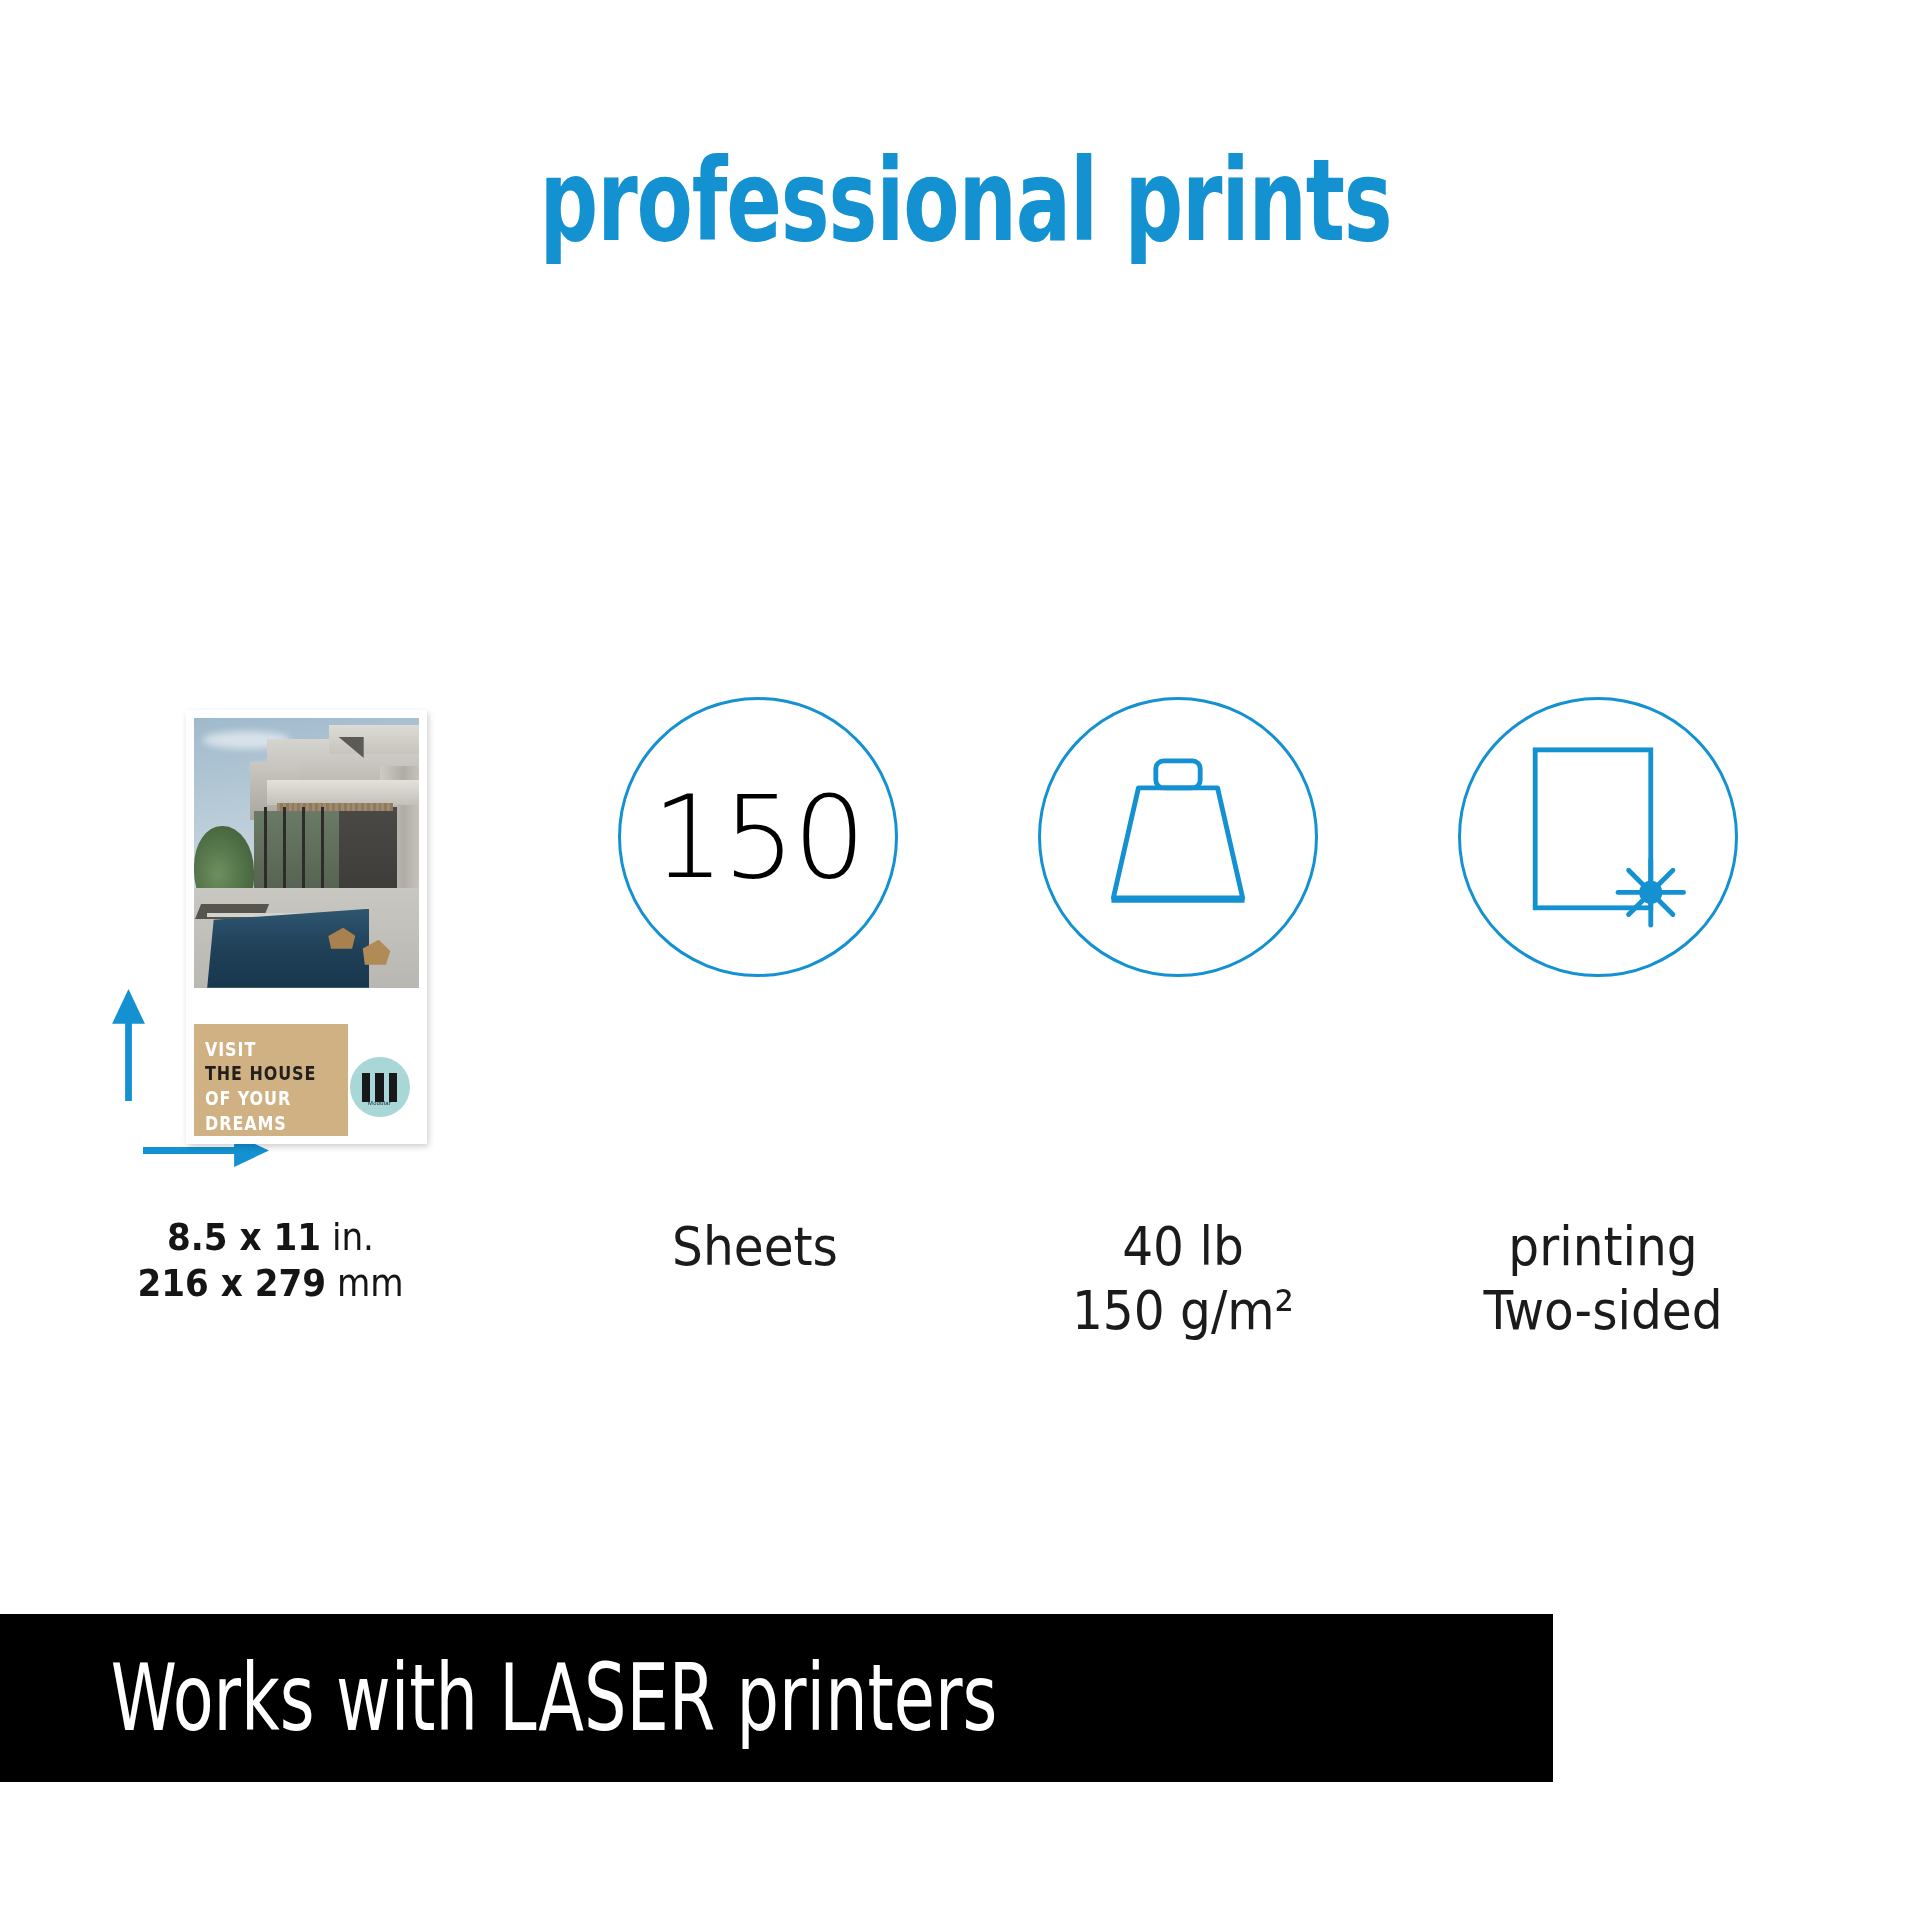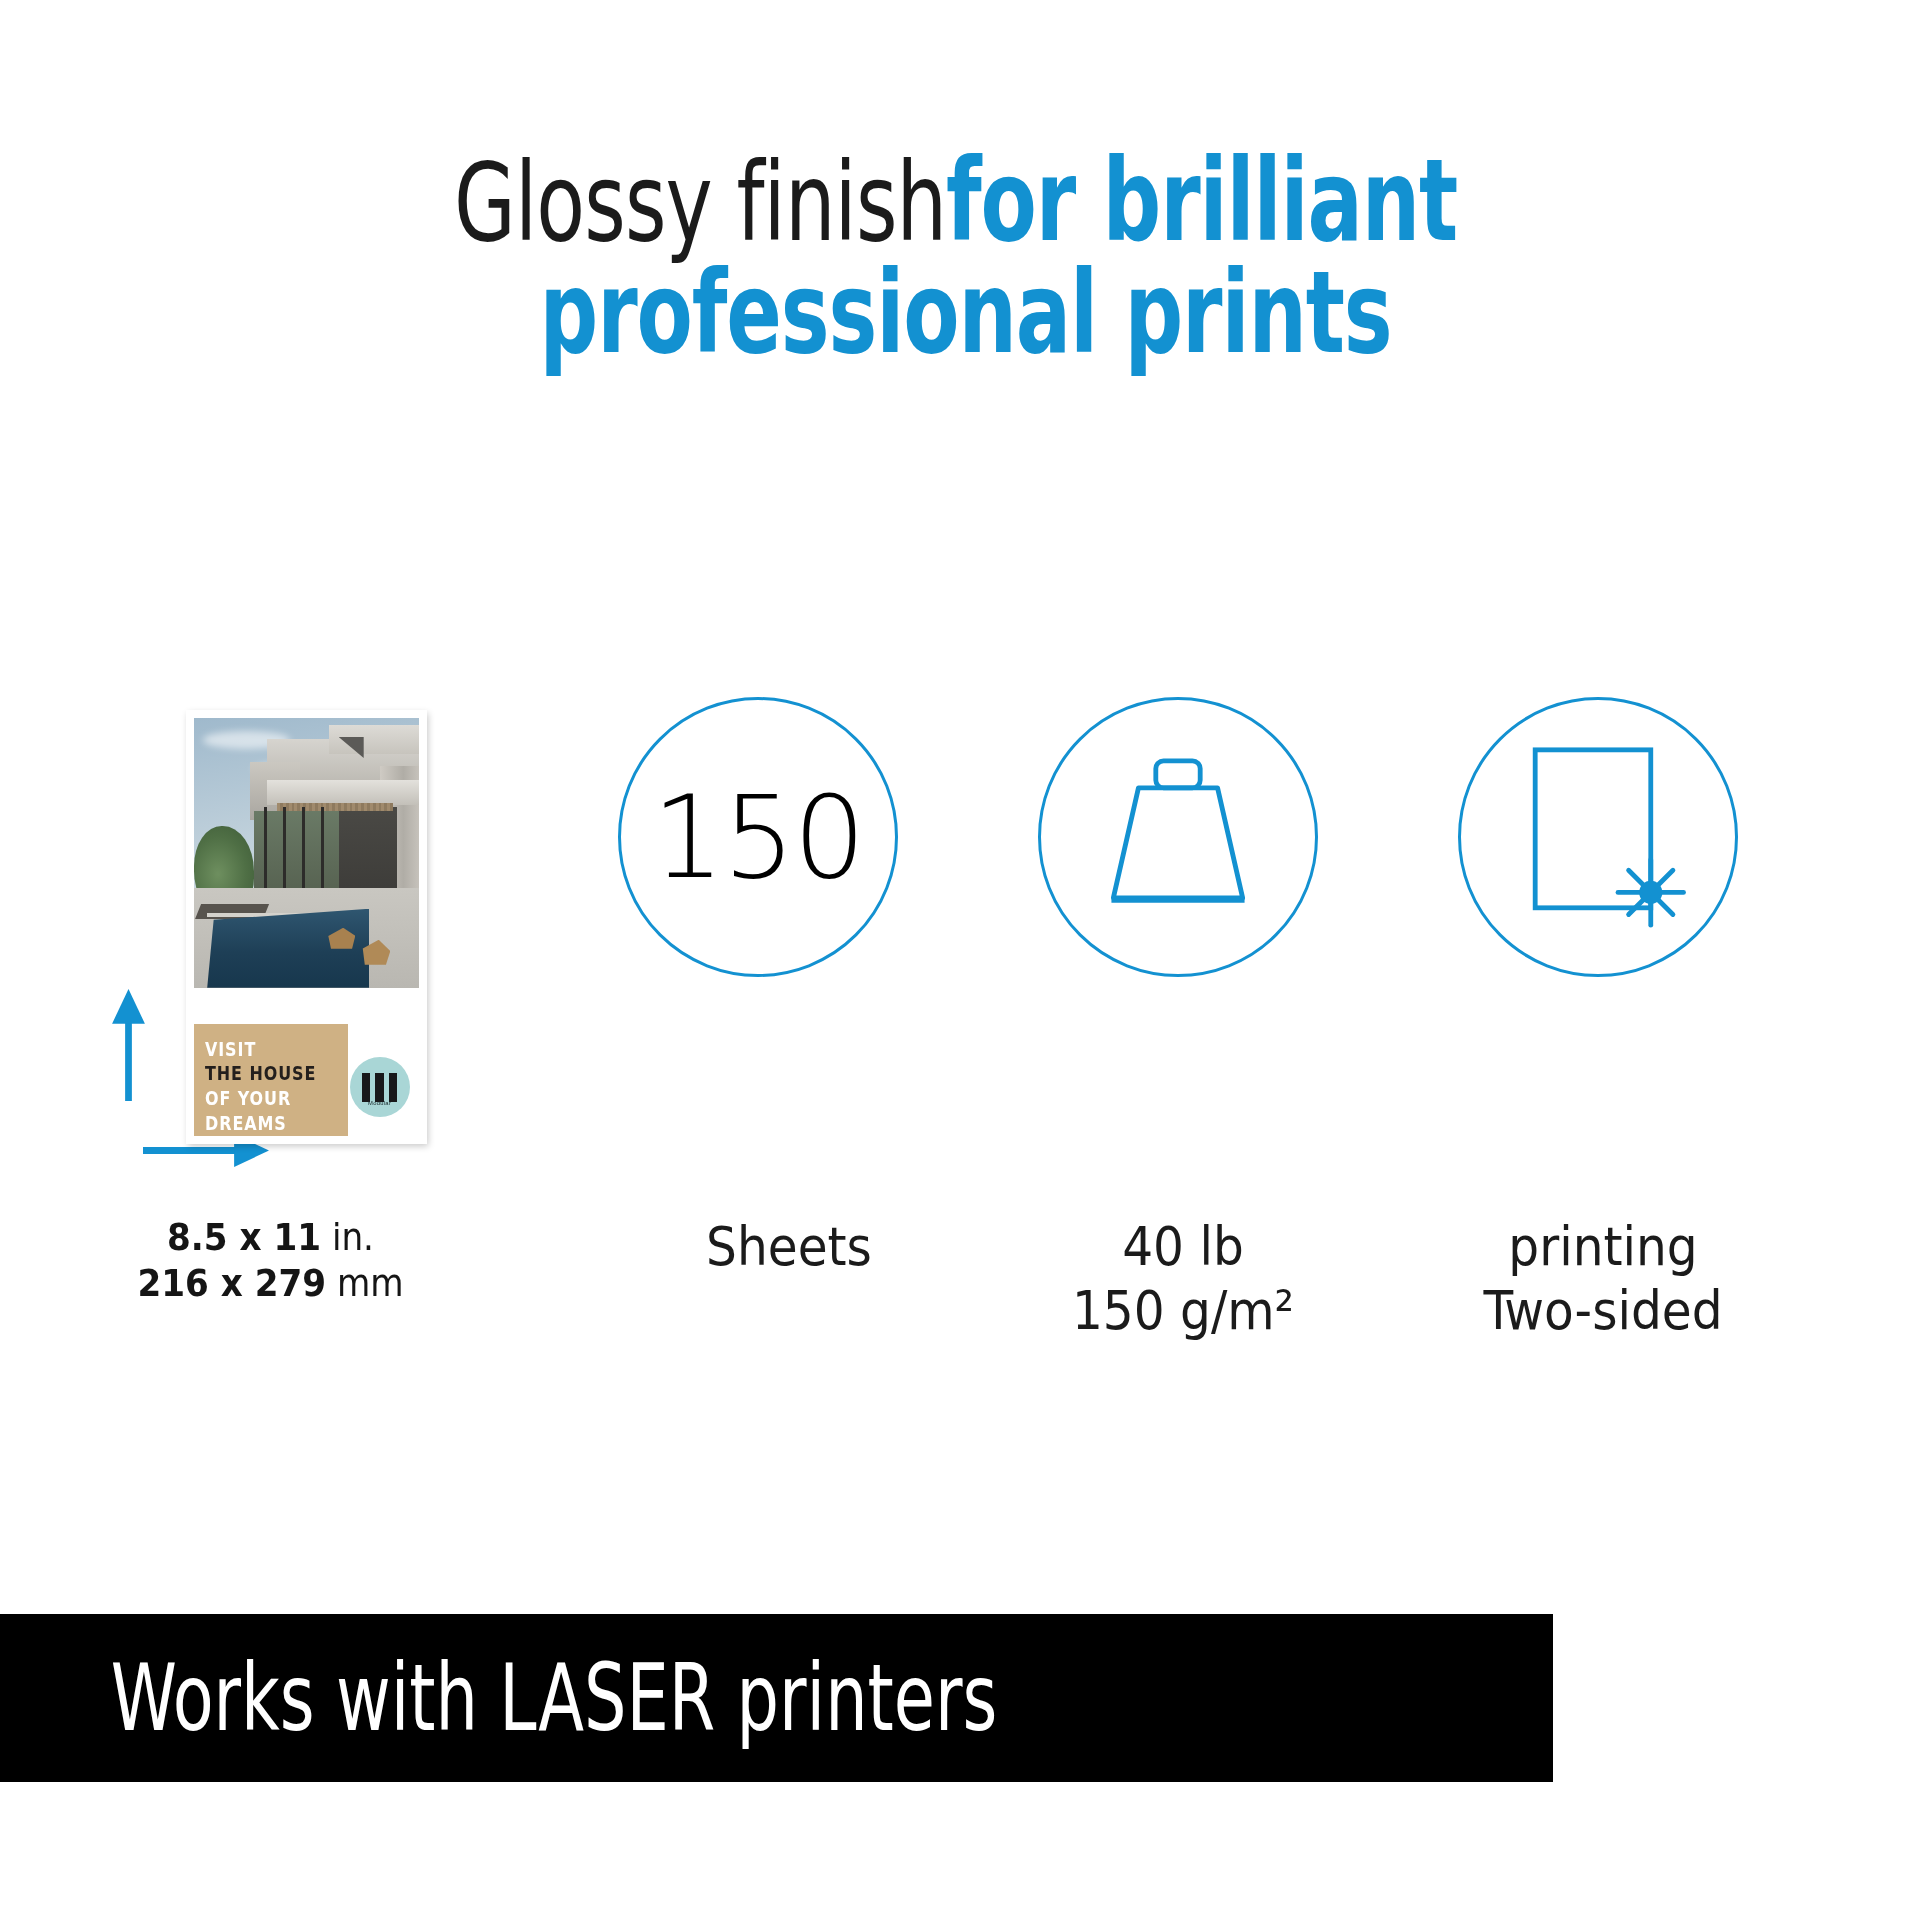--- a/index.html
+++ b/index.html
@@ -202,23 +202,20 @@
     transform:scaleX(0.80);
     white-space:nowrap;
   }
 </style>
 </head>
 <body>
 
 <div class="page">
 
   <div class="headline">
-    <div class="hl-line hl-1">
-      <span class="hl-light">Glossy finish </span><span class="hl-bold">for brilliant</span>
-    </div>
     <div class="hl-line hl-2">
       <span class="hl-bold2">professional prints</span>
     </div>
   </div>
 
   <div class="features">
 
     <div class="poster-col">
 
       <svg class="arrow-up" viewBox="0 0 34 116">
@@ -304,21 +301,21 @@
         <circle cx="142" cy="162" r="12" fill="#1391d1"></circle>
       </svg>
     </div>
   </div>
 
   <div class="dim-cap">
     <div><b>8.5 x 11</b><span class="u"> in.</span></div>
     <div><b>216 x 279</b><span class="u"> mm</span></div>
   </div>
 
-  <div class="cap" style="left:644px;top:1215px;width:290px;">
+  <div class="cap" style="left:610px;top:1215px;width:290px;">
     <div>Sheets</div>
   </div>
 
   <div class="cap" style="left:1038px;top:1215px;width:290px;">
     <div>40 lb</div>
     <div>150 g/m²</div>
   </div>
 
   <div class="cap" style="left:1458px;top:1215px;width:290px;">
     <div>printing</div>

